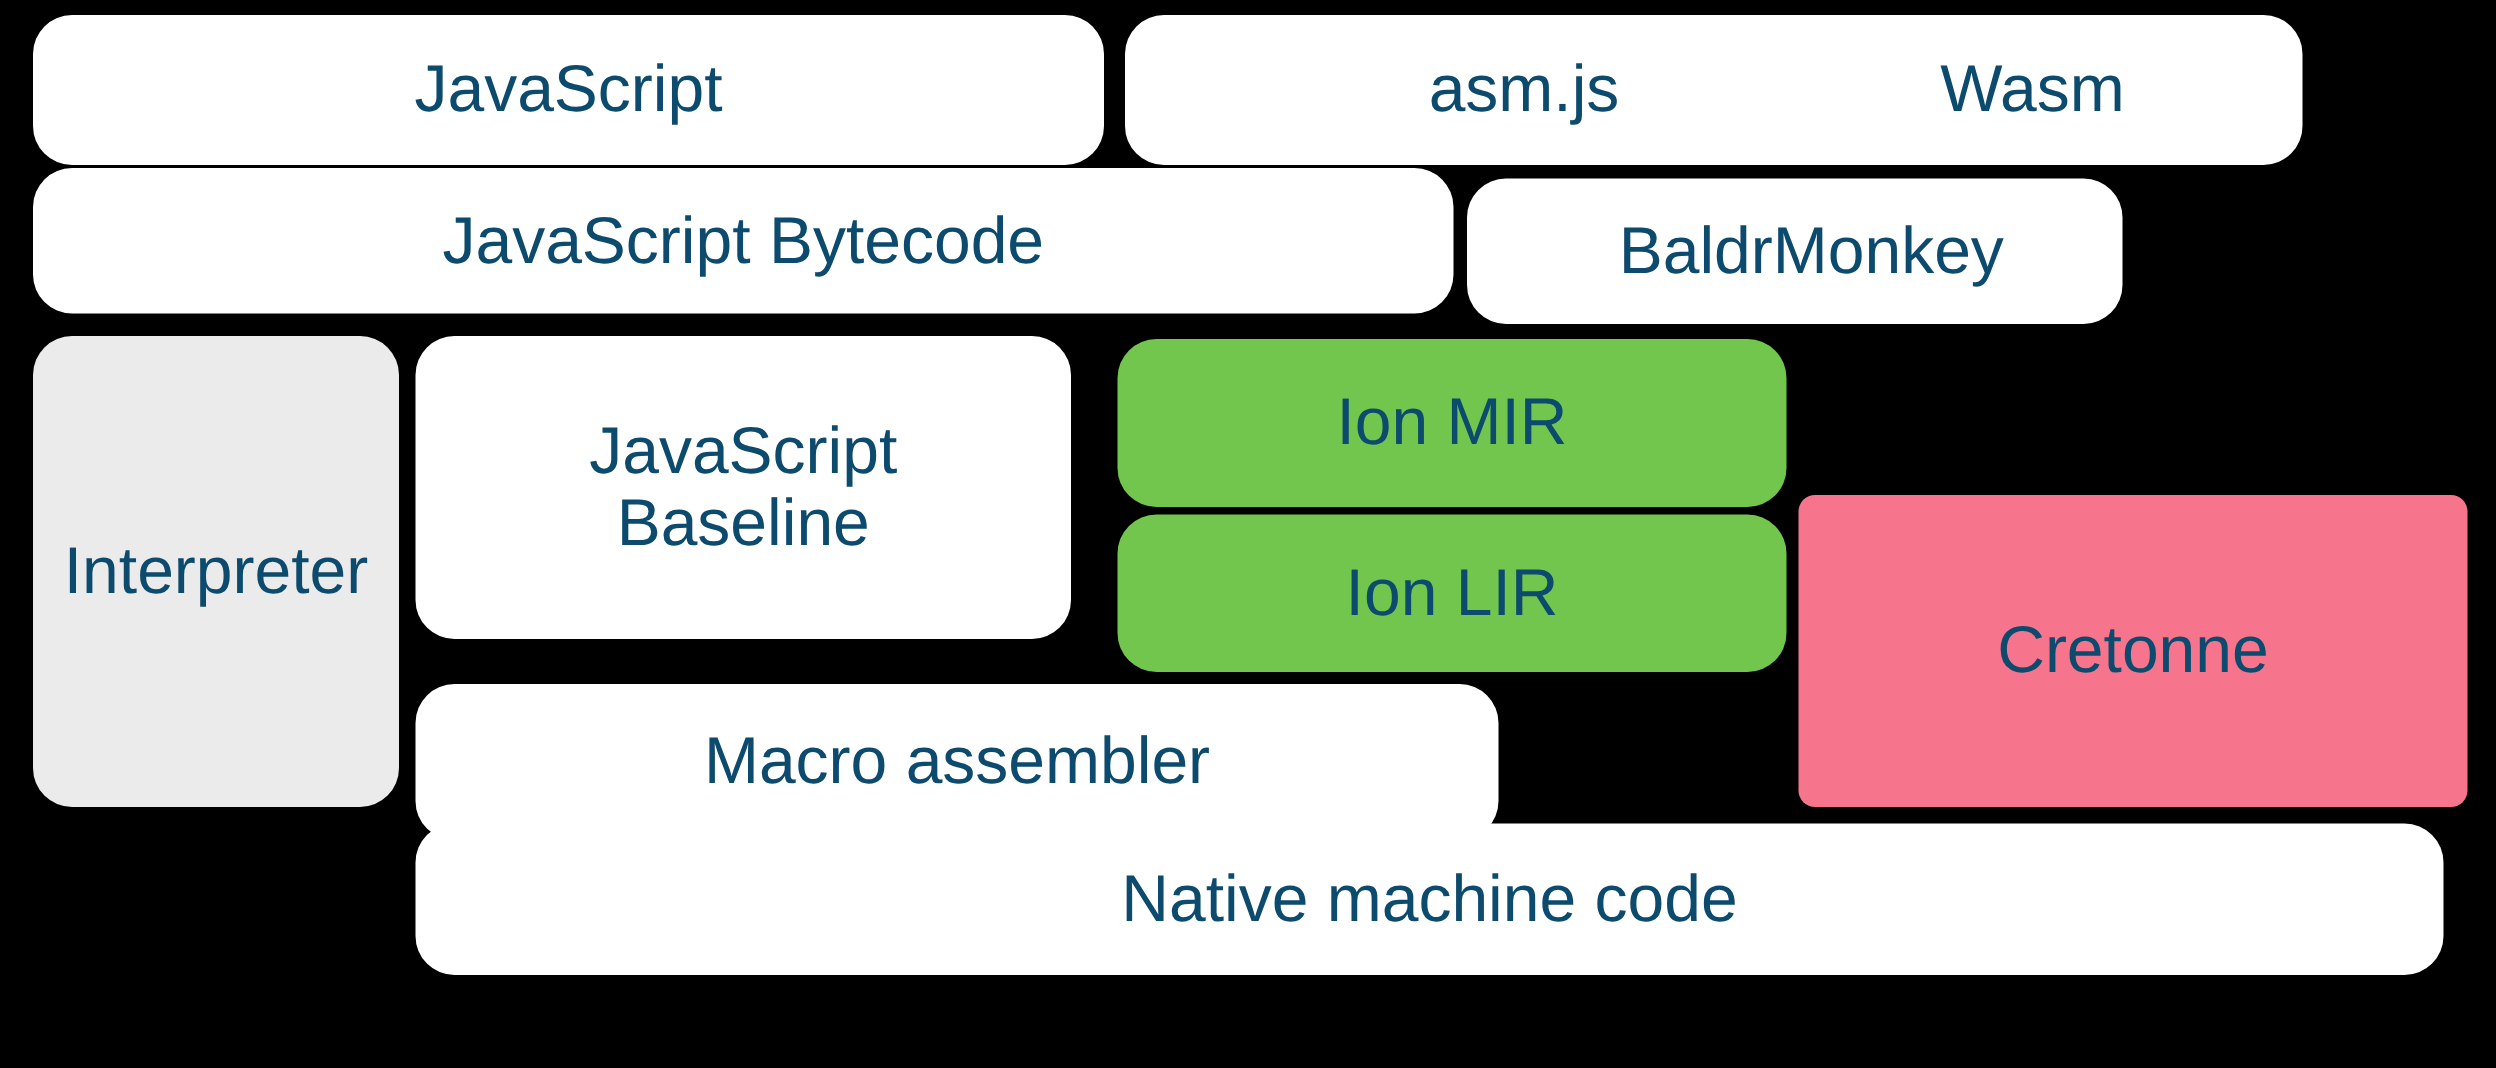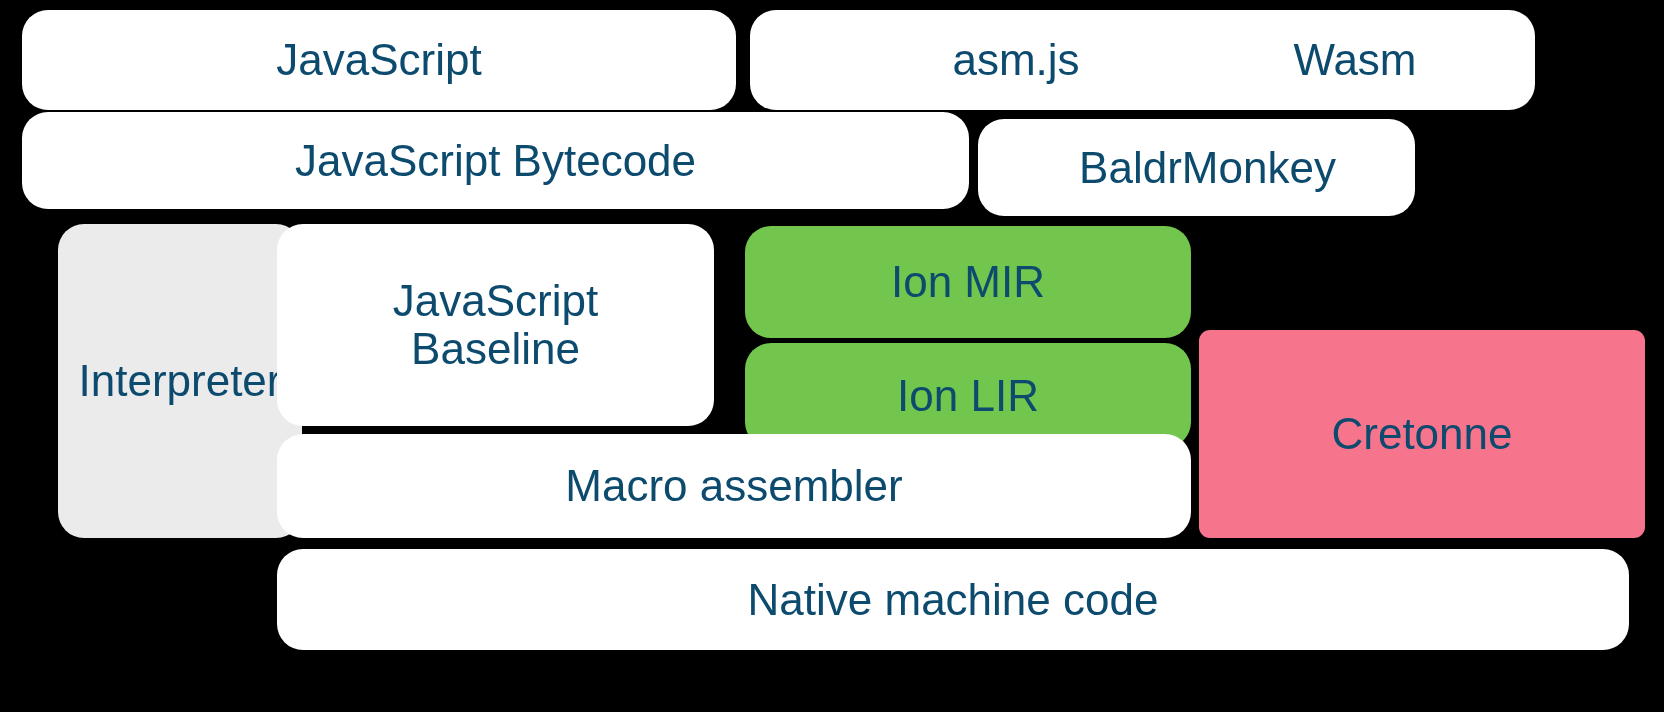--- a/index.html
+++ b/index.html
@@ -39,27 +39,27 @@
   
   #n-javascript       { left: 22px;   top: 10px;  width: 714px;  height: 100px; }
   #n-asmjs            { left: 750px;  top: 10px;  width: 532px;  height: 100px; }
   #n-wasm             { left: 1175px; top: 10px;  width: 360px;  height: 100px; }
 
   
   #n-js-bytecode      { left: 22px;   top: 112px; width: 947px;  height: 97px; text-align: center; }
   #n-baldrmonkey      { left: 978px;  top: 119px; width: 437px;  height: 97px; padding-left: 22px; }
 
   
-  #n-interpreter      { left: 22px;   top: 224px; width: 244px;  height: 314px; margin-left: 36px; }
+  #n-interpreter      { left: 22px;   top: 224px; width: 244px;  height: 314px; }
   #n-js-baseline      { left: 277px;  top: 224px; width: 437px;  height: 202px;
                         font-size: 44px; }
   #n-ion-mir          { left: 745px;  top: 226px; width: 446px;  height: 112px; }
   #n-ion-lir          { left: 745px;  top: 343px; width: 446px;  height: 105px; }
   #n-cretonne         { left: 1199px; top: 330px; width: 446px;  height: 208px; border-radius: 11px; }
-  #n-macro-assembler  { left: 277px;  top: 434px; width: 914px;  height: 104px; }
+  #n-macro-assembler  { left: 277px;  top: 456px; width: 722px;  height: 104px; }
 
   
   #n-native-code      { left: 277px;  top: 549px; width: 1352px; height: 101px; }
 </style>
 </head>
 <body>
 
 <div id="stage">
 
   <div class="node fill-white" id="n-javascript">JavaScript</div>

